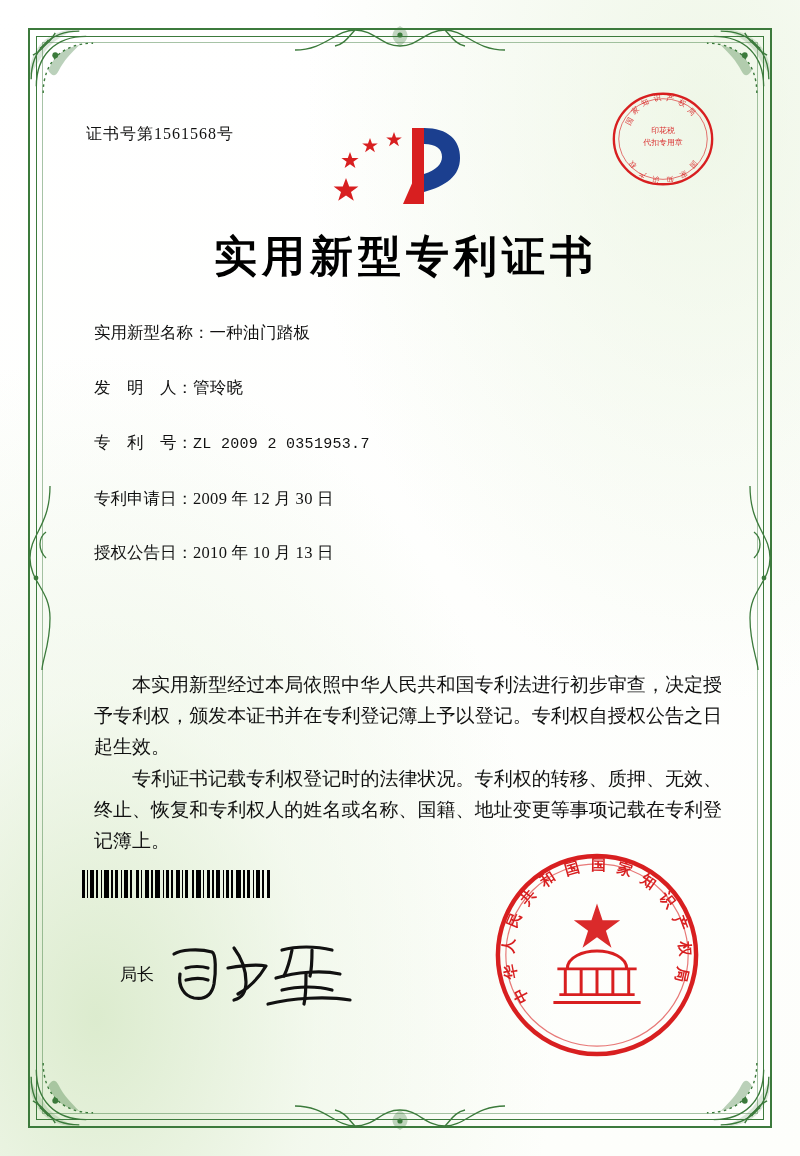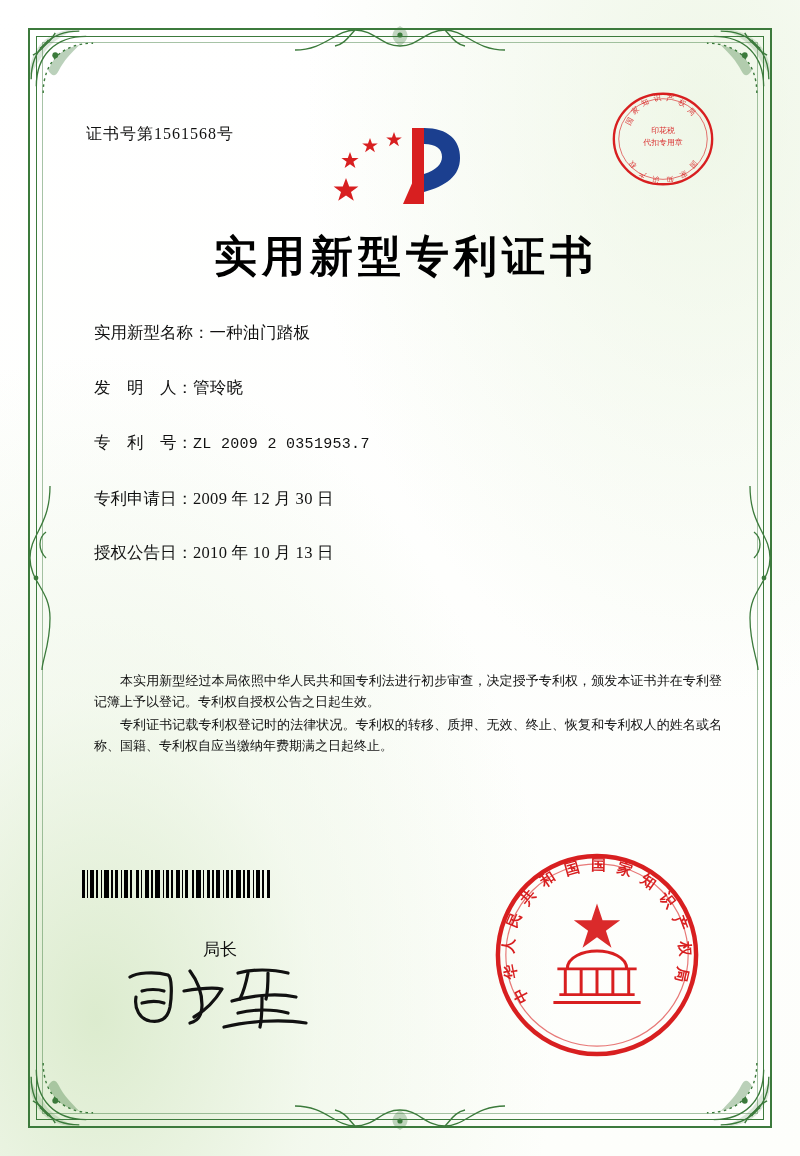--- a/index.html
+++ b/index.html
@@ -155,21 +155,21 @@
   .field.mono .value {
     font-family: "Liberation Mono", "DejaVu Sans Mono", monospace;
     font-size: 15px;
   }
 
   .paras {
     position: absolute;
     left: 22px;
     right: 6px;
     top: 592px;
-    font-size: 13px;
+    font-size: 19px;
     line-height: 1.62;
     color: #111;
     text-align: justify;
   }
   .paras p {
     margin: 0 0 2px 0;
     text-indent: 2em;
   }
 
   
@@ -188,21 +188,20 @@
     height: 100%;
   }
 
   
   .sig-row {
     position: absolute;
     left: 48px;
     top: 860px;
     display: flex;
     align-items: center;
-    flex-direction: column;
   }
   .sig-label {
     font-size: 17px;
     color: #111;
     margin-right: 10px;
   }
   .signature {
     width: 210px;
     height: 72px;
     color: #111;
@@ -392,21 +391,21 @@
       <div class="field">
         <span class="label">专利申请日：</span><span class="value">2009 年 12 月 30 日</span>
       </div>
       <div class="field">
         <span class="label">授权公告日：</span><span class="value">2010 年 10 月 13 日</span>
       </div>
     </div>
 
     <div class="paras">
       <p>本实用新型经过本局依照中华人民共和国专利法进行初步审查，决定授予专利权，颁发本证书并在专利登记簿上予以登记。专利权自授权公告之日起生效。</p>
-      <p>专利证书记载专利权登记时的法律状况。专利权的转移、质押、无效、终止、恢复和专利权人的姓名或名称、国籍、专利权自应当缴纳年费期满之日起终止。</p>
+      <p>专利证书记载专利权登记时的法律状况。专利权的转移、质押、无效、终止、恢复和专利权人的姓名或名称、国籍、地址变更等事项记载在专利登记簿上。</p>
     </div>
 
     <div class="barcode">
       <i style="width:3px"></i>
         <i style="width:2px;background:transparent"></i>
       <i style="width:1px"></i>
         <i style="width:2px;background:transparent"></i>
       <i style="width:4px"></i>
         <i style="width:2px;background:transparent"></i>
       <i style="width:2px"></i>

